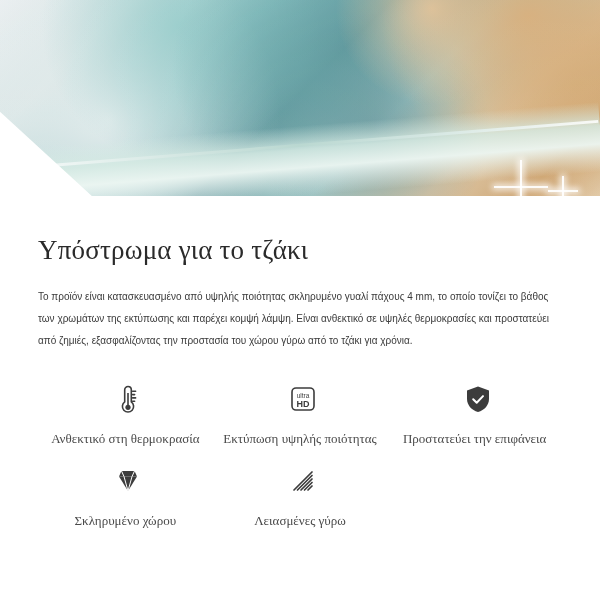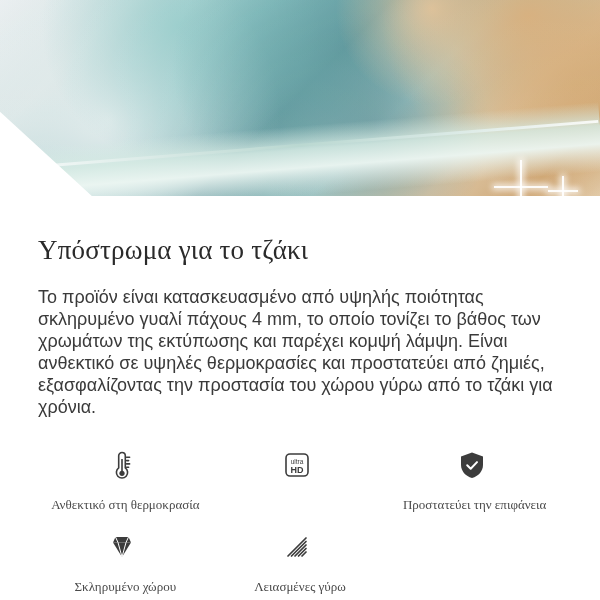--- a/index.html
+++ b/index.html
@@ -136,21 +136,21 @@
     color: #2a2a2a;
     font-weight: 400;
     letter-spacing: 0.2px;
     margin: 0 0 18px 0;
   }
   .headline-line2 {
     display: block;
   }
   .body-copy {
     font-family: "Liberation Sans", sans-serif;
-    font-size: 18px;
+    font-size: 10px;
     line-height: 22px;
     color: #3a3a3a;
     margin: 0;
     max-width: 528px;
   }
 
   
   .features {
     margin-top: 24px;
     display: grid;
@@ -163,21 +163,21 @@
     flex-direction: column;
     align-items: center;
     text-align: center;
     padding: 0 6px;
   }
   .feature-icon {
     width: 46px;
     height: 46px;
     display: flex;
     align-items: center;
-    justify-content: flex-start;
+    justify-content: flex-end;
     margin-bottom: 10px;
   }
   .feature-label {
     font-family: "Liberation Serif", serif;
     font-size: 13px;
     color: #4a4a4a;
     line-height: 14px;
   }
   svg { display: block; }
 </style>
@@ -219,20 +219,21 @@
       </div>
 
       <div class="feature">
         <span class="feature-icon">
           <svg width="40" height="40" viewBox="0 0 40 40">
             <rect x="9" y="9" width="22" height="22" rx="4" fill="none" stroke="#3c3c3c" stroke-width="1.6"></rect>
             <text x="20" y="19" text-anchor="middle" font-family="Liberation Sans, sans-serif" font-size="6.5" fill="#3c3c3c">ultra</text>
             <text x="20" y="28" text-anchor="middle" font-family="Liberation Sans, sans-serif" font-size="9" font-weight="bold" fill="#3c3c3c">HD</text>
           </svg>
         </span>
+        <span class="feature-label">Εκτύπωση υψηλής ποιότητας</span>
       </div>
 
       <div class="feature">
         <span class="feature-icon">
           <svg width="40" height="40" viewBox="0 0 40 40">
             <path d="M20 7.5l11 4v8.2c0 6.6-4.6 11.4-11 13.3-6.4-1.9-11-6.7-11-13.3V11.5l11-4z" fill="#3c3c3c"></path>
             <path d="M15.2 20.2l3.5 3.5 6.3-6.6" fill="none" stroke="#ffffff" stroke-width="2" stroke-linecap="round" stroke-linejoin="round"></path>
           </svg>
         </span>
         <span class="feature-label">Προστατεύει την επιφάνεια</span>

